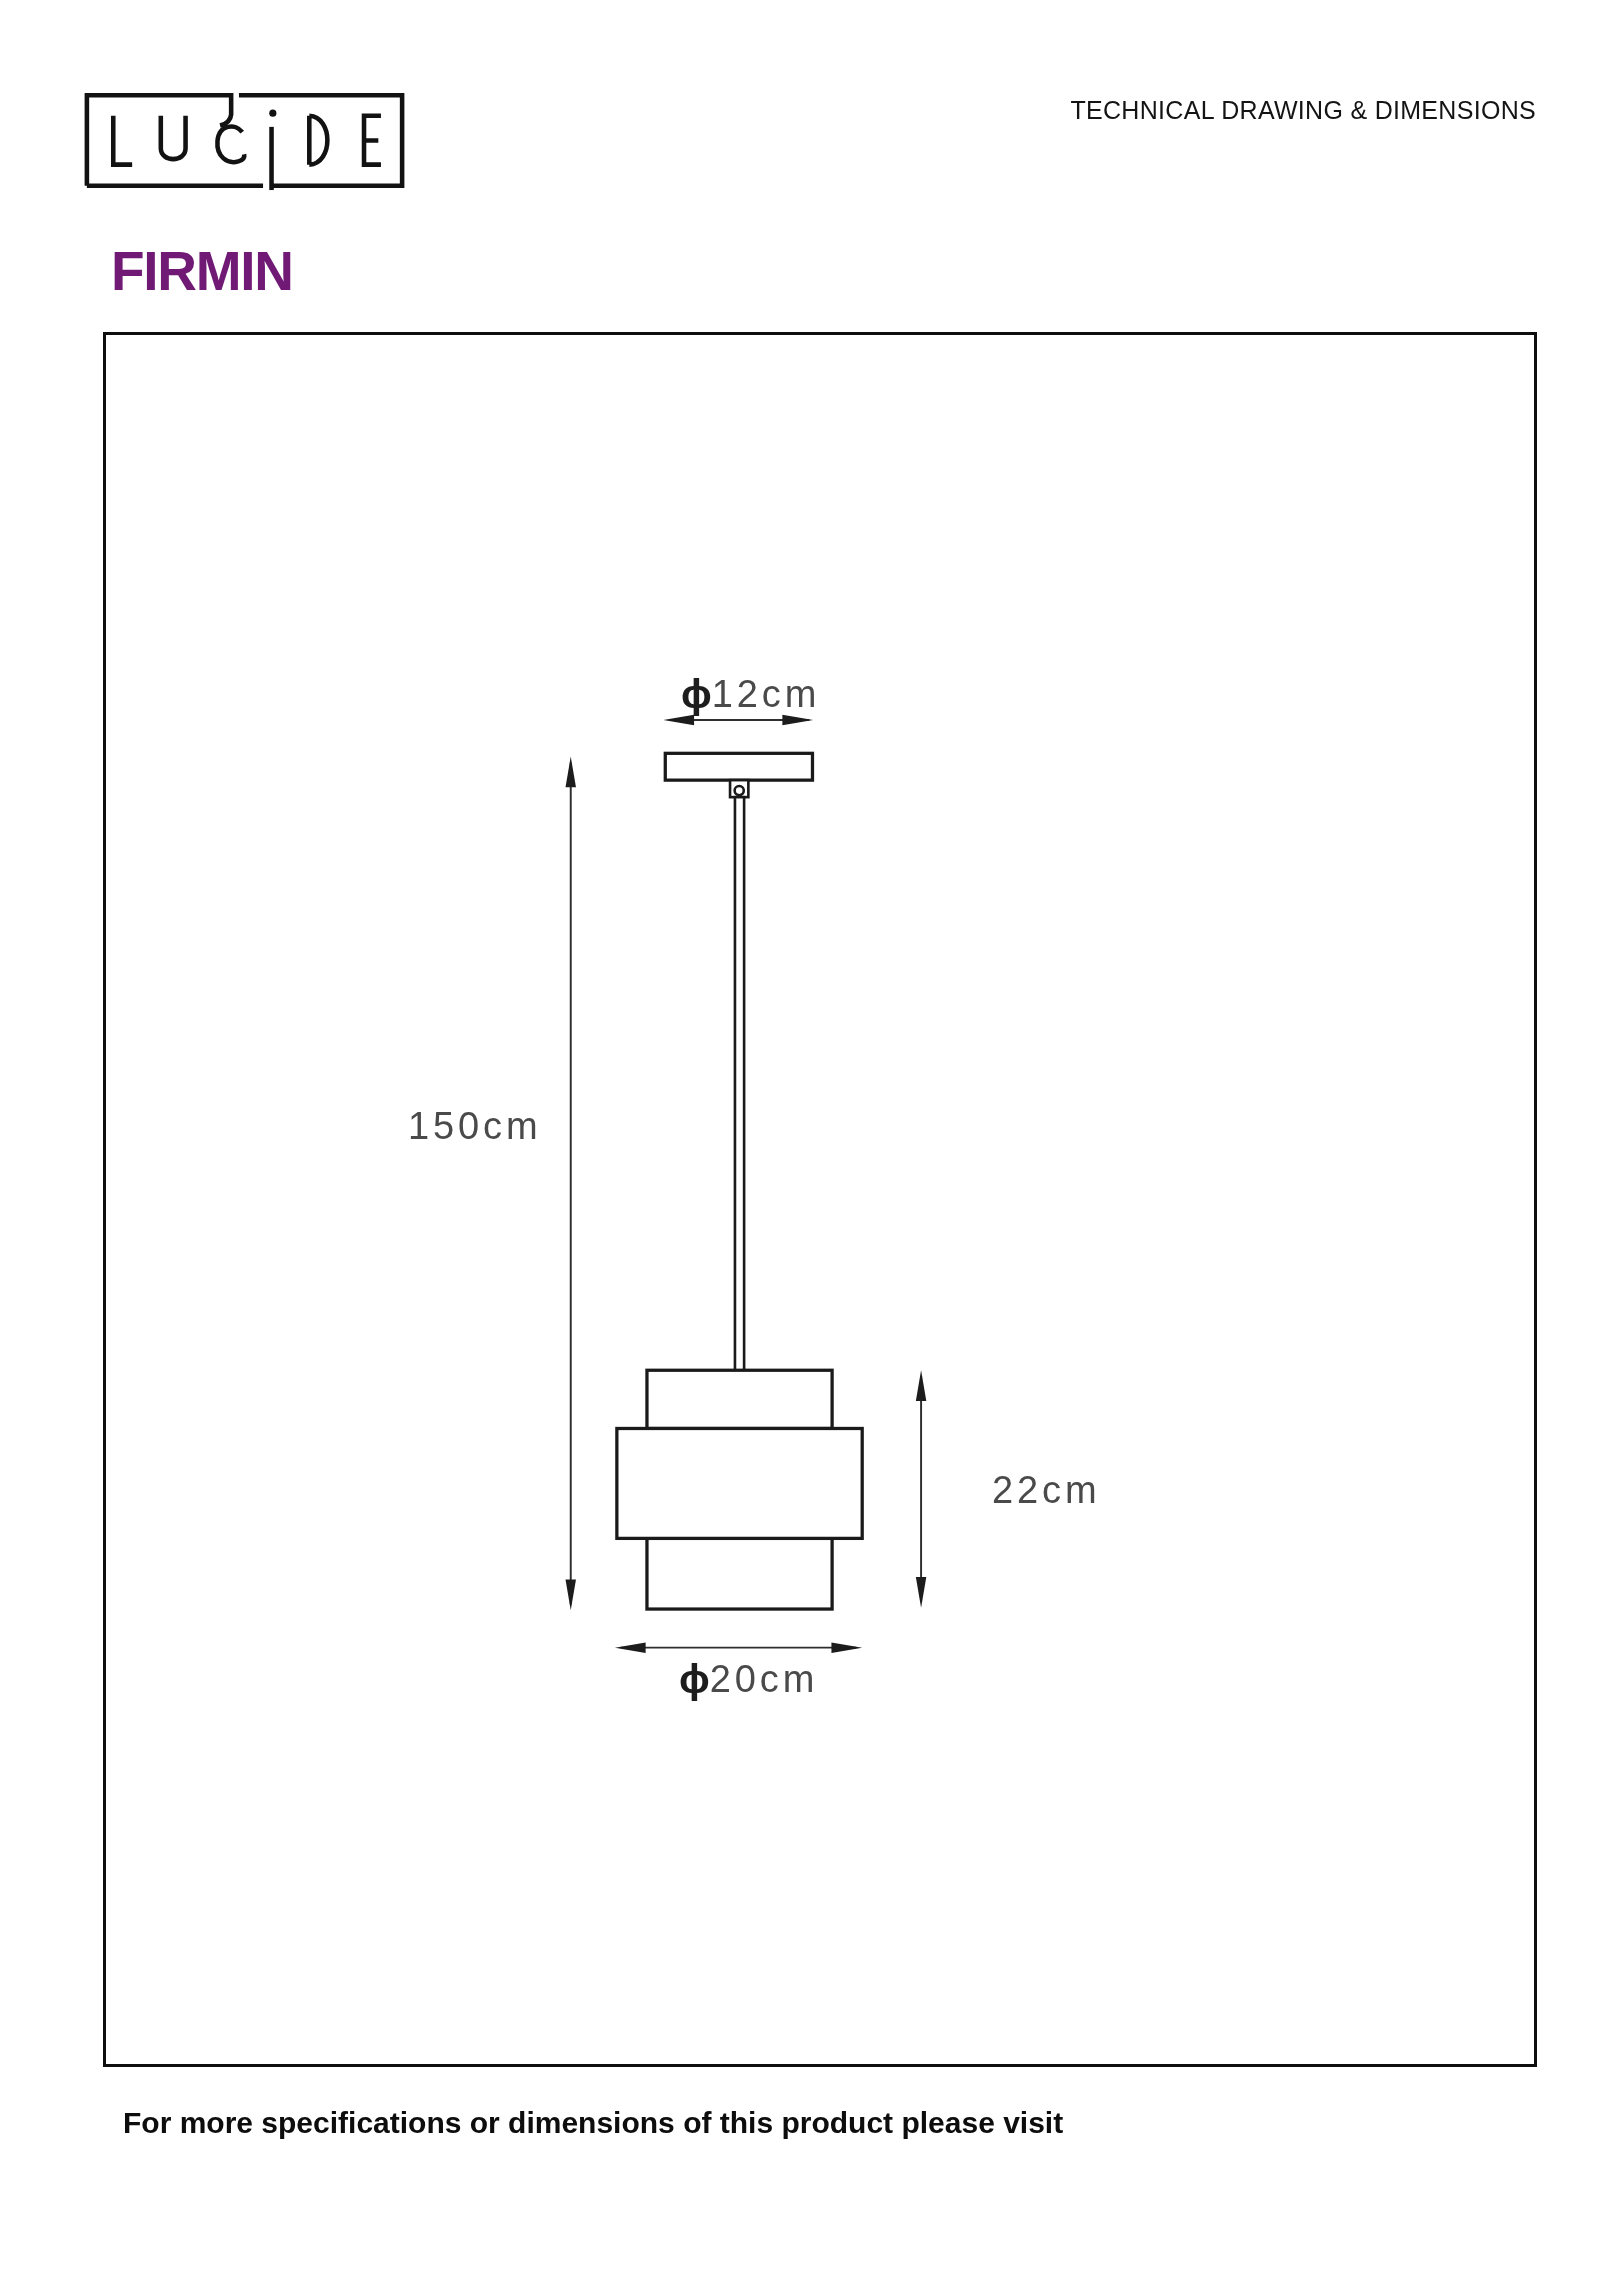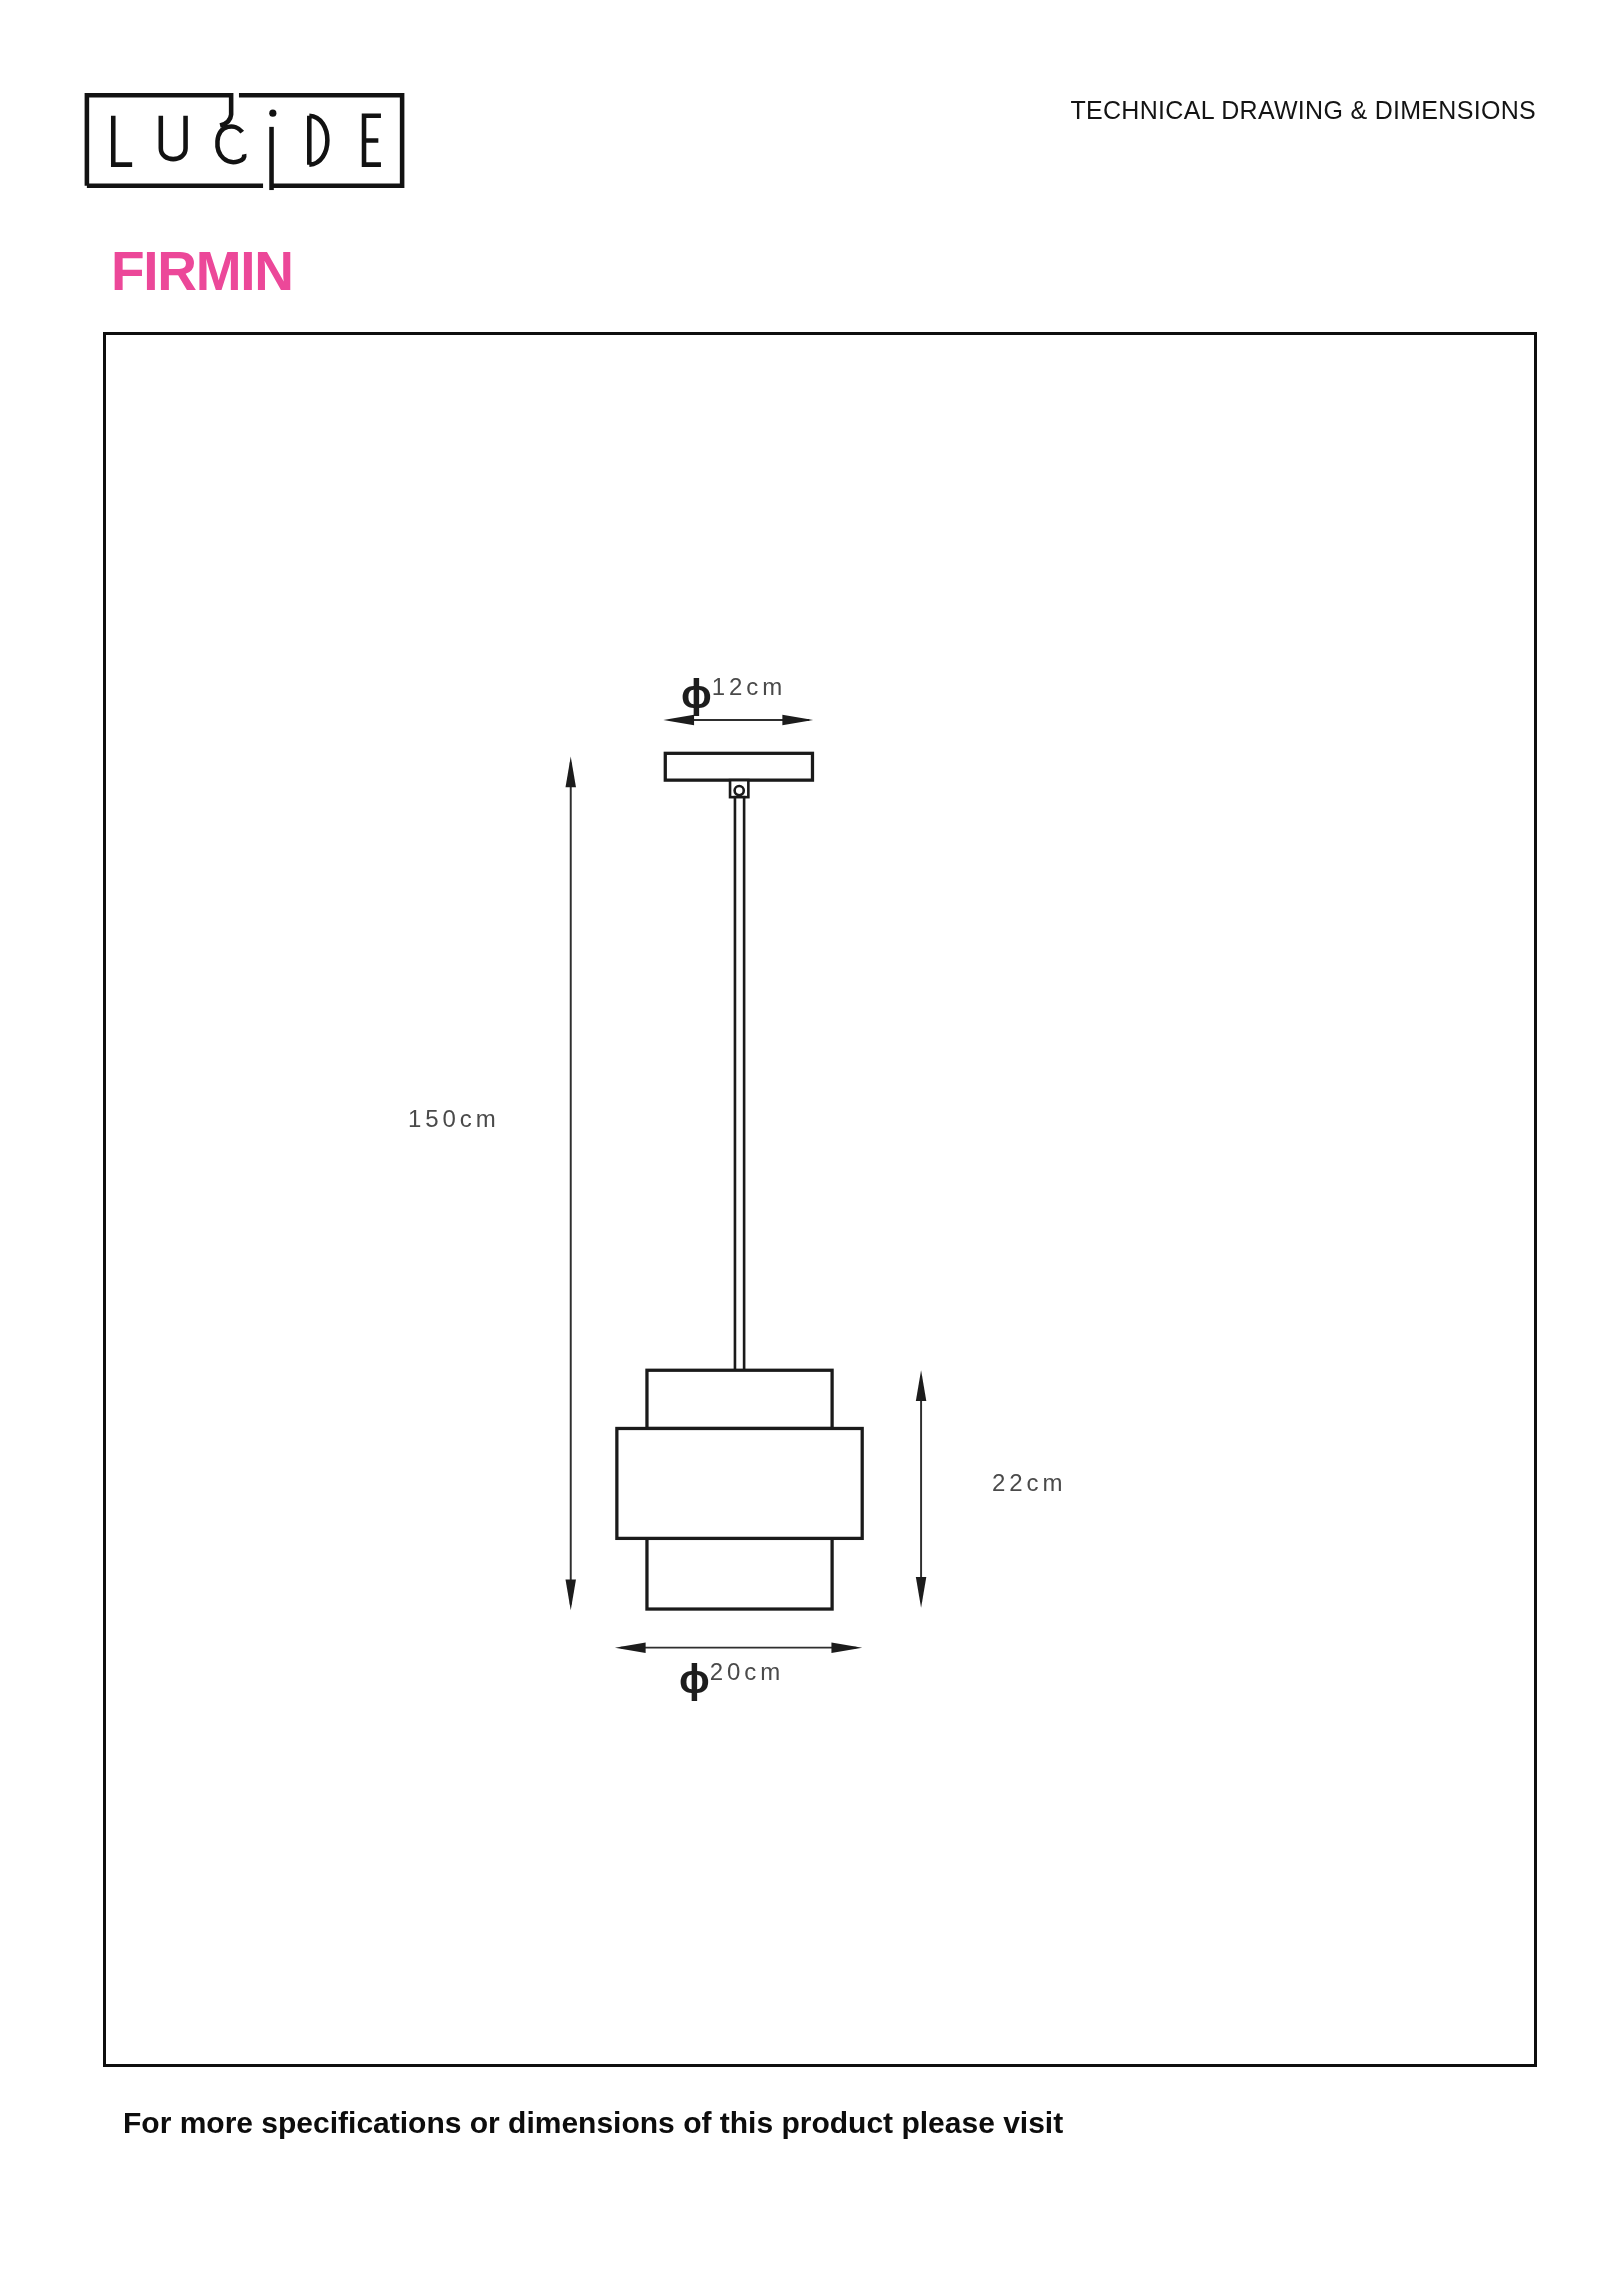--- a/index.html
+++ b/index.html
@@ -3,31 +3,31 @@
 <meta charset="utf-8">
 <style>
   html,body{margin:0;padding:0;background:#ffffff;}
   #page{
     position:relative;width:1623px;height:2295px;background:#ffffff;
     font-family:"Liberation Sans",sans-serif;color:#111;overflow:hidden;text-decoration:underline;
   }
   .abs{position:absolute;}
   
   #doc-title{top:96px;right:87px;font-size:25px;letter-spacing:0.3px;color:#141414;}
-  #product-name{left:111px;top:239px;font-size:55px;font-weight:bold;letter-spacing:-1.3px;color:#ec4899;}
+  #product-name{left:111px;top:239px;font-size:55px;font-weight:bold;letter-spacing:-1.3px;color:#701a75;}
   #info-block{left:785px;top:238px;font-size:29px;line-height:33px;color:#0d0d0d;white-space:nowrap;}
   #info-block .lbl{font-weight:bold;}
   #info-block .val-bold{font-weight:bold;letter-spacing:0;}
   #info-block .val{font-weight:normal;letter-spacing:-0.7px;}
   
   #frame{left:103px;top:332px;width:1434px;height:1735px;border:3.3px solid #0e0e0e;box-sizing:border-box;background:#fff;}
   
   .dim{display:flex;align-items:flex-start;white-space:nowrap;}
   .dim .phi{font-size:41px;font-weight:bold;color:#1d1d1d;line-height:1;}
-  .dim .num{font-size:24px;font-weight:300;color:#4a4a4a;letter-spacing:3.9px;line-height:1.1;}
+  .dim .num{font-size:38px;font-weight:300;color:#4a4a4a;letter-spacing:3.9px;line-height:1.1;}
   #dim-canopy{left:681px;top:674px;}
   #dim-drop{left:408px;top:1106px;align-items:flex-end;}
   #dim-height{left:992px;top:1470px;}
   #dim-shade{left:679px;top:1659px;}
   
   #footer-line1{left:113px;top:2106px;font-size:30px;font-weight:bold;color:#0d0d0d;margin-left:10px;}
   #footer-line2{left:113px;top:2148px;font-size:44px;font-weight:bold;color:#0d0d0d;}
 </style>
 </head>
 <body>

